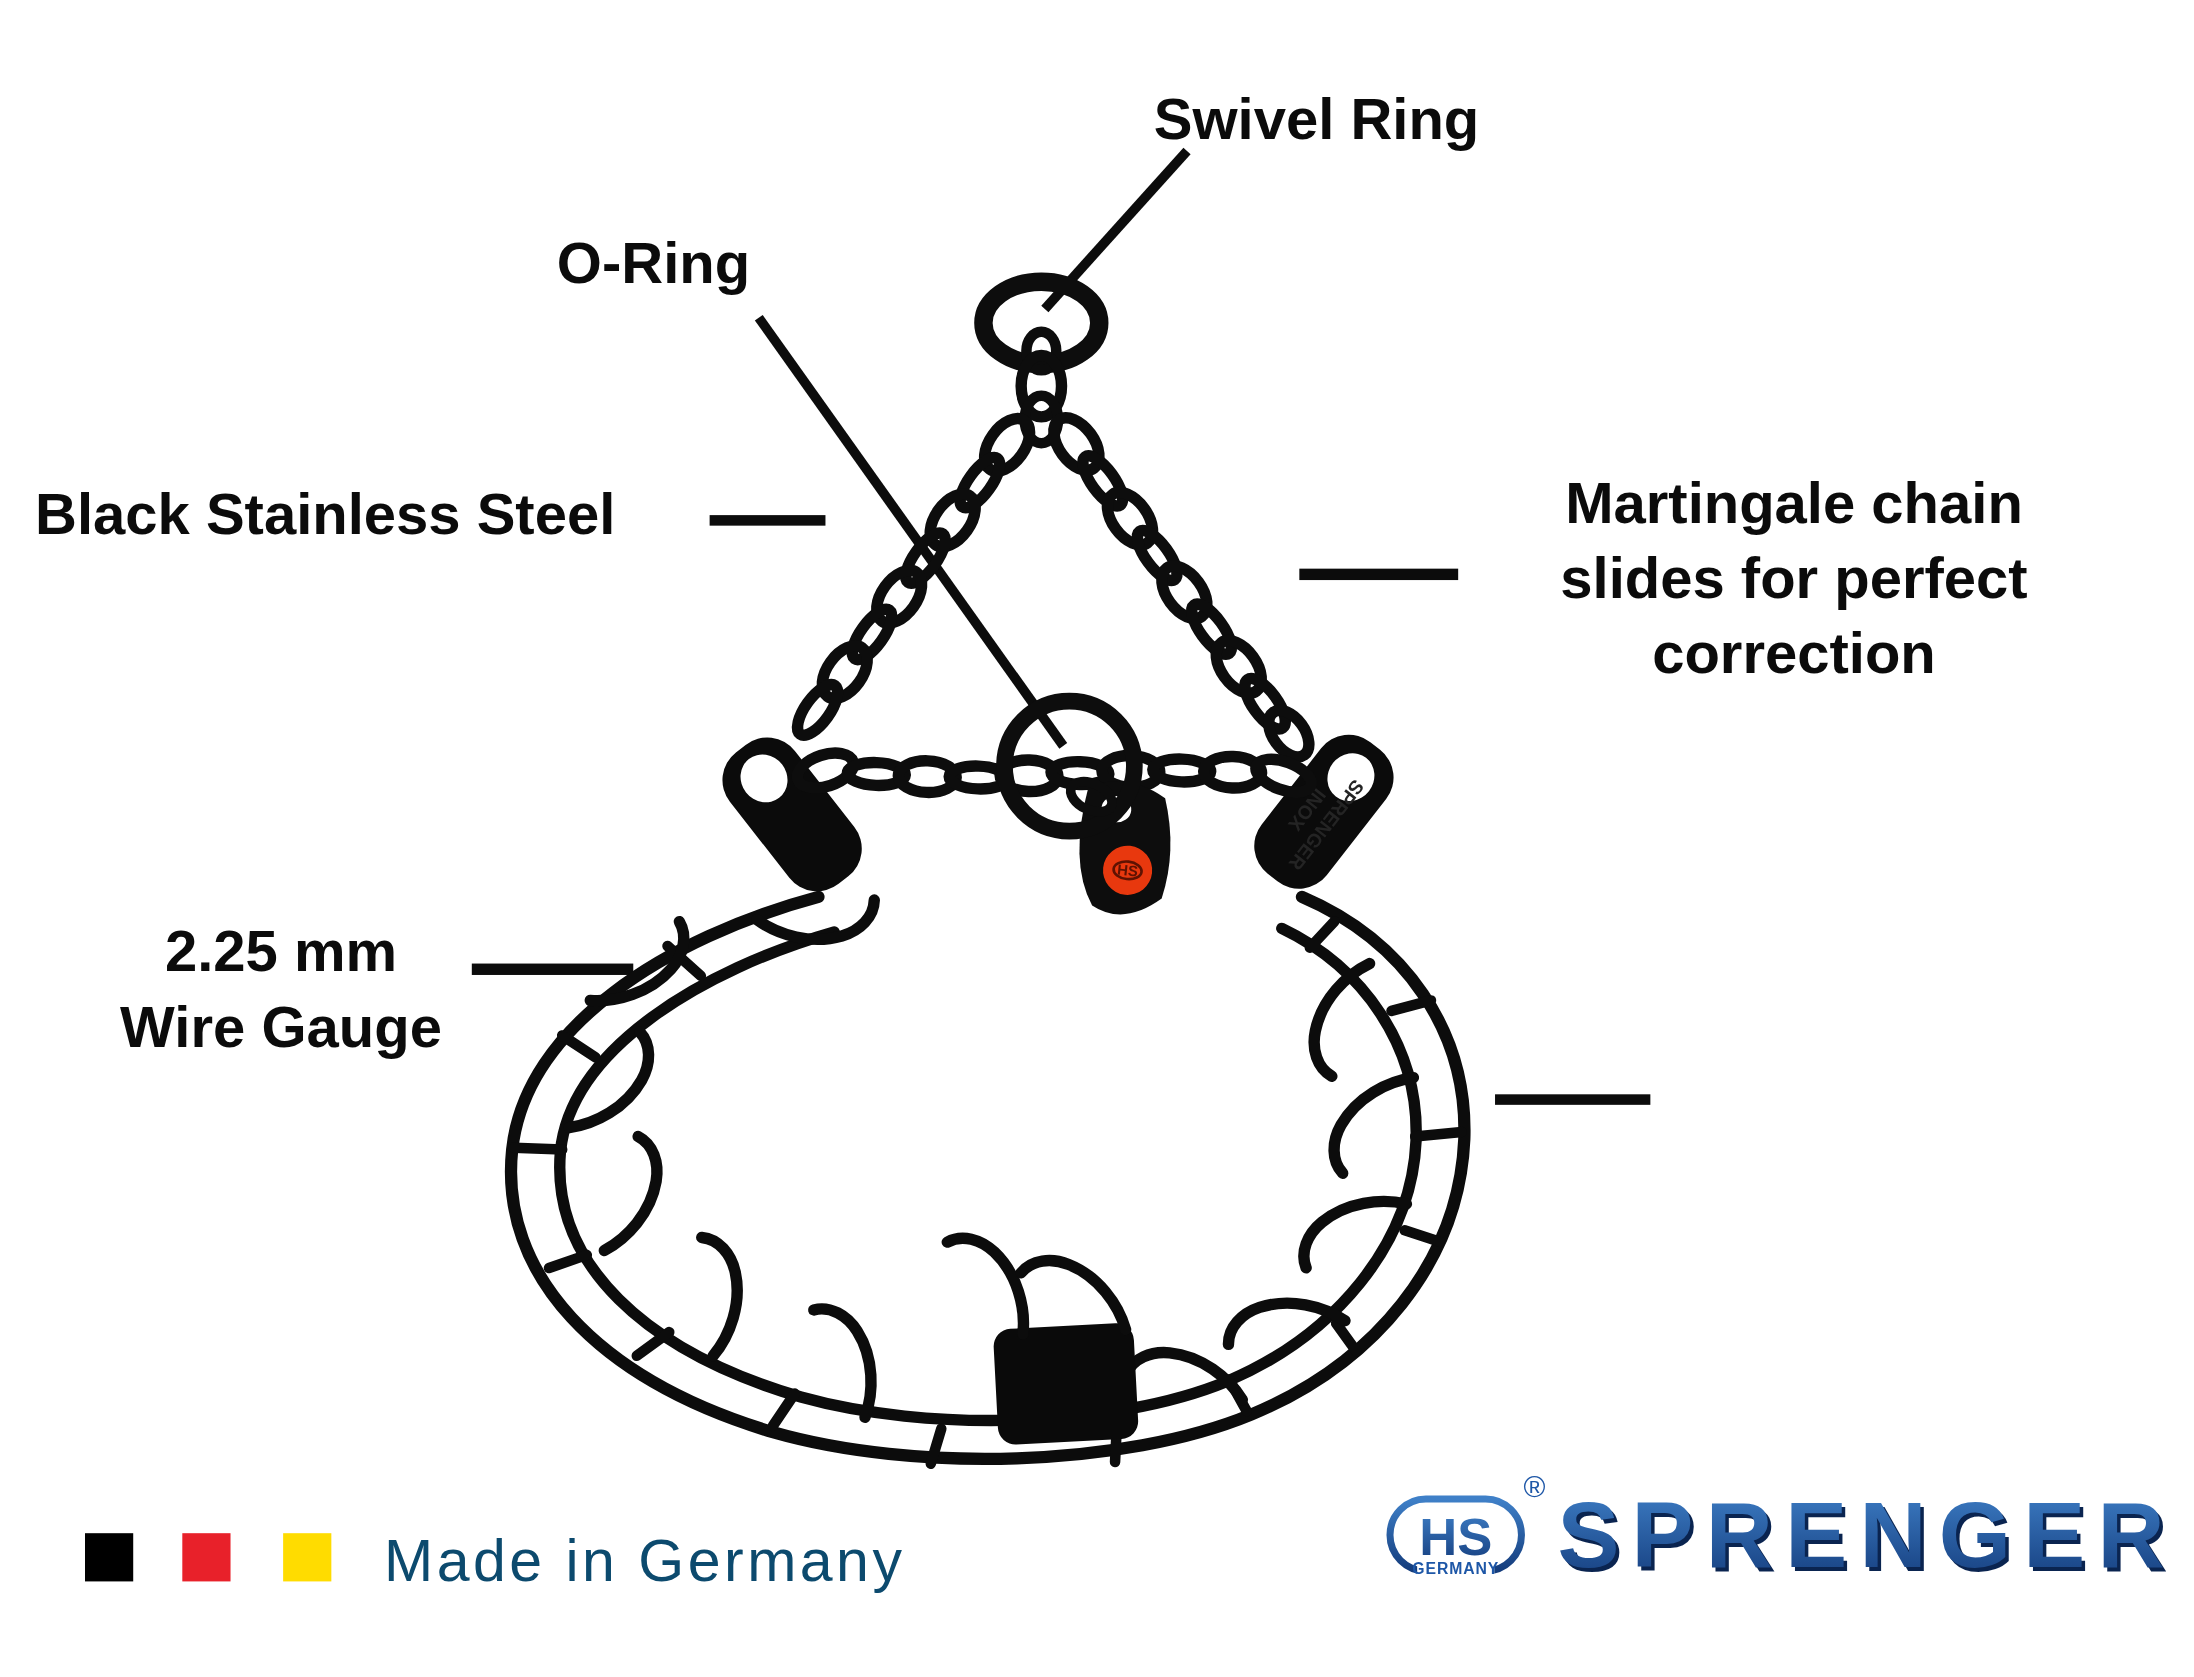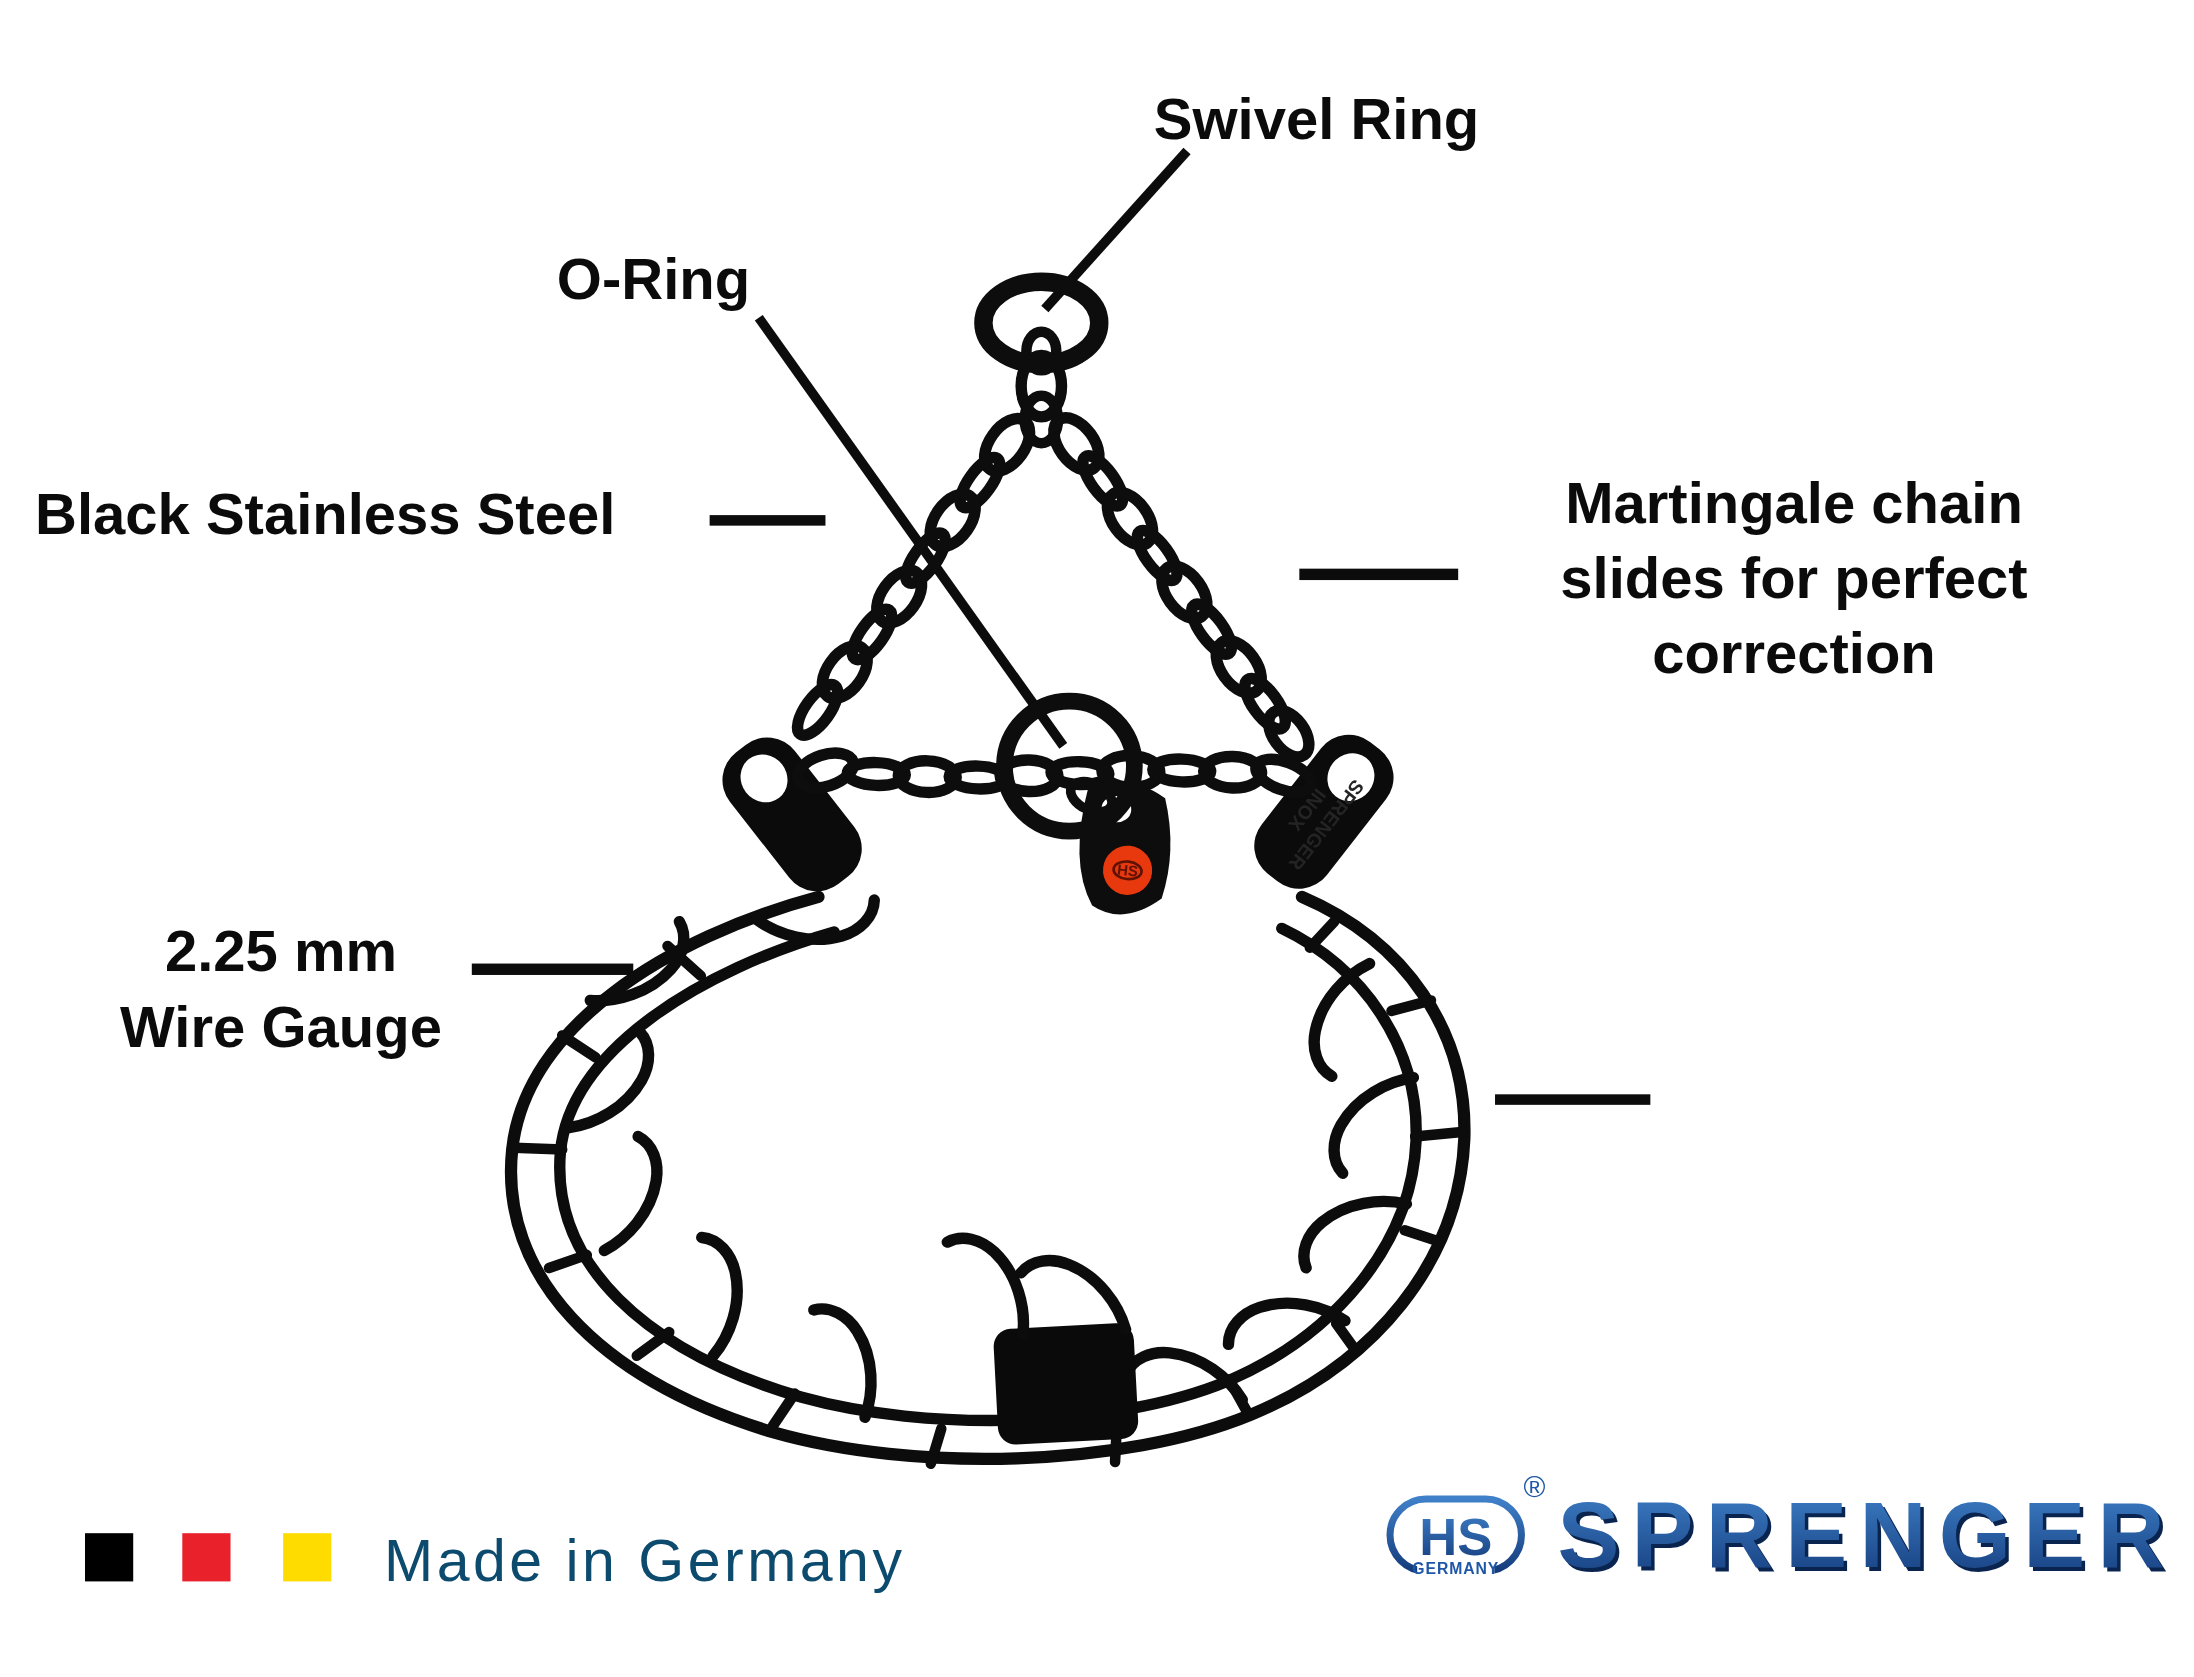--- a/index.html
+++ b/index.html
@@ -7,21 +7,21 @@
     position:relative;width:2195px;height:1677px;background:#ffffff;
     font-family:"Liberation Sans",sans-serif;overflow:hidden;
   }
   .art{position:absolute;left:0;top:0;}
   .label{
     position:absolute;color:#0b0b0b;font-weight:700;font-size:58px;
     line-height:75px;text-align:center;white-space:nowrap;
   }
   .label .ln{display:block;}
   .lbl-swivel{left:1053px;top:75px;width:527px;line-height:61px;margin-top:13px;}
-  .lbl-oring{left:478px;top:232px;width:351px;line-height:61px;margin-top:16px;}
+  .lbl-oring{left:478px;top:232px;width:351px;line-height:61px;}
   .lbl-bss{left:35px;top:483px;width:643px;text-align:left;line-height:61px;}
   .lbl-martingale{left:1487px;top:465px;width:614px;}
   .lbl-wire{left:53px;top:913px;width:456px;line-height:76px;}
   .lbl-interlocking{left:1659px;top:1054px;width:527px;line-height:73px;}
   .made-in{
     position:absolute;left:384px;top:1527px;font-size:59px;font-weight:400;
     color:#0c4a6e;letter-spacing:3.5px;white-space:nowrap;
   }
   .flags{position:absolute;left:85px;top:1533px;}
   .logo{position:absolute;left:1362px;top:1464px;}

